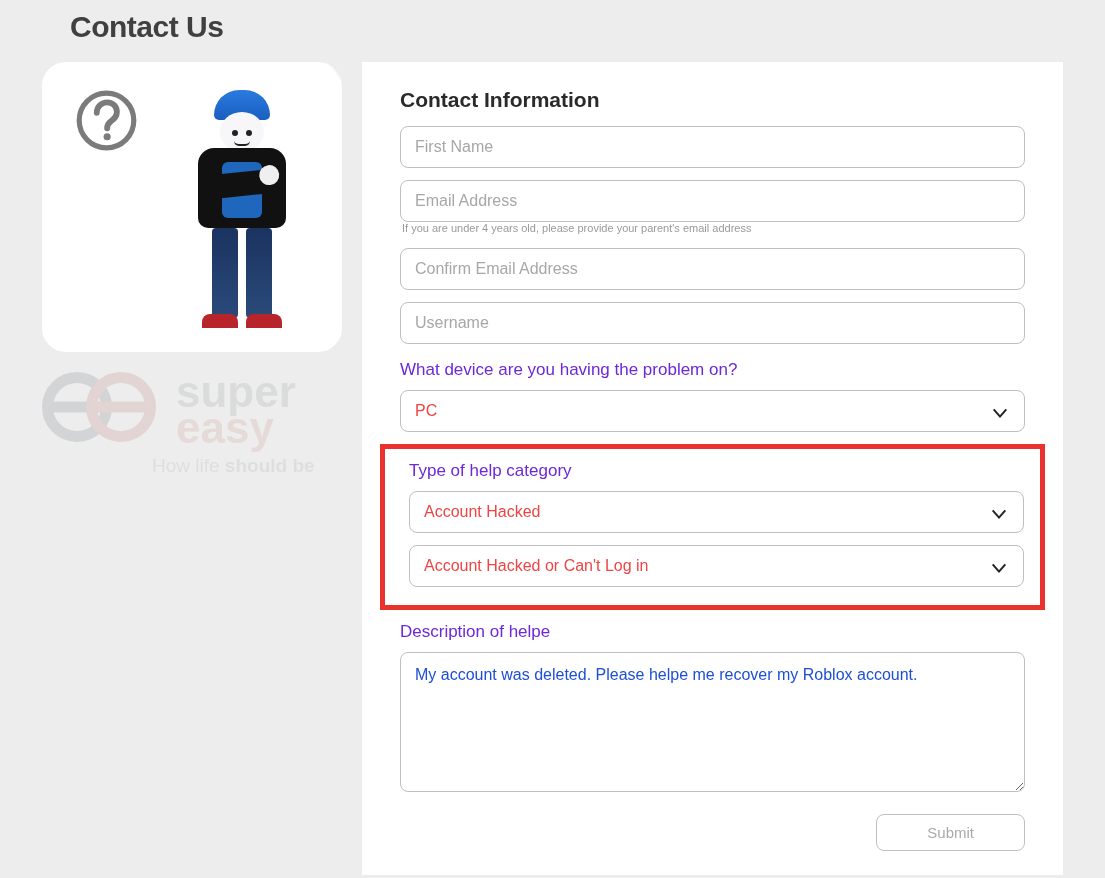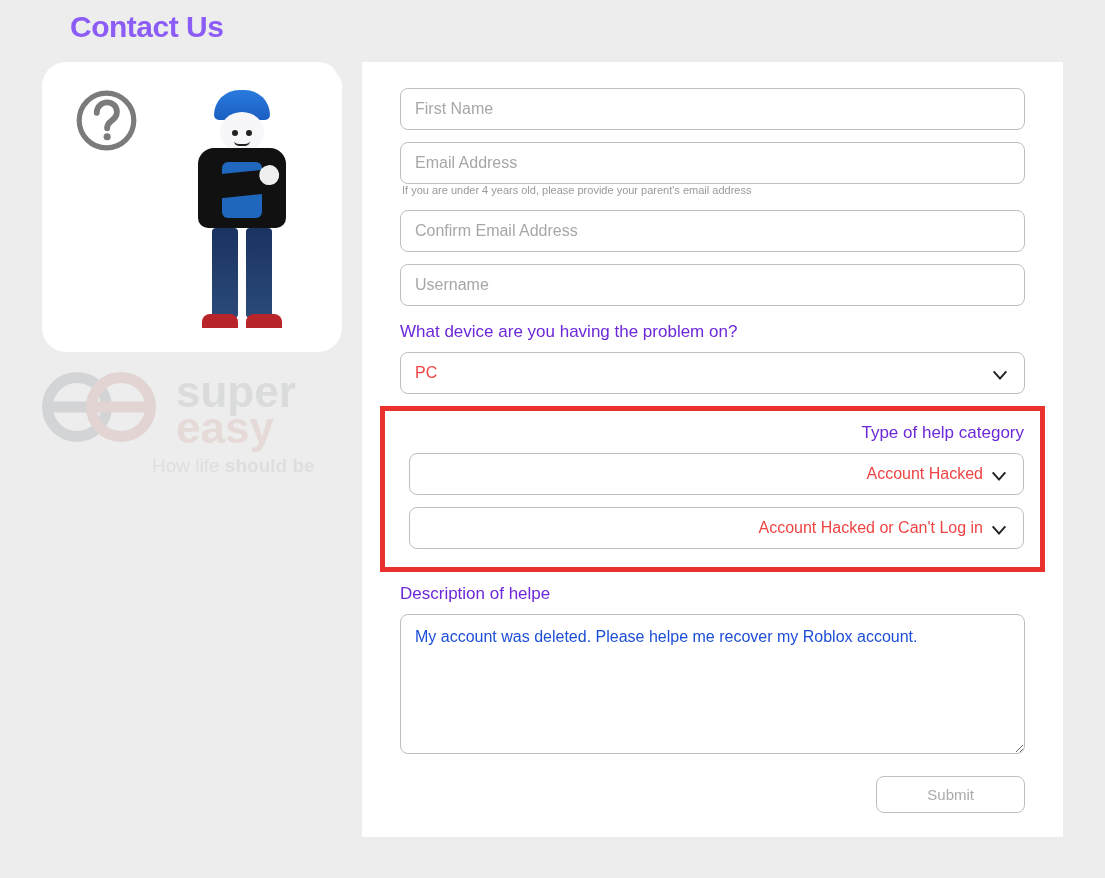--- a/index.html
+++ b/index.html
@@ -10,21 +10,21 @@
   height: 878px;
   overflow: hidden;
   color: #222;
 }
 .page {
   padding: 0 42px;
 }
 .page-title {
   font-size: 30px;
   font-weight: 800;
-  color: #8b5cf6;
+  color: #404040;
   margin: 10px 0 18px 28px;
   letter-spacing: -0.5px;
 }
 .columns {
   display: flex;
   align-items: flex-start;
 }
 .left-col {
   width: 310px;
   flex-shrink: 0;
@@ -223,21 +223,20 @@
 .select .chev {
   position: absolute;
   right: 16px;
   top: 14px;
   pointer-events: none;
 }
 .highlight-box {
   border: 5px solid #e9322b;
   margin: 8px -20px 12px -20px;
   padding: 12px 16px 6px 24px;
-  text-align: right;
 }
 .highlight-box .label { margin-top: 0; }
 textarea.field {
   min-height: 140px;
   resize: both;
   color: #1d4ed8;
   line-height: 1.4;
 }
 .submit-row {
   display: flex;
@@ -296,20 +295,21 @@
           <div class="l1">super</div>
           <div class="l2">easy</div>
         </div>
         <div class="wm-tag">
           <span>How life </span><b>should be</b>
         </div>
       </div>
     </div>
 
     <div class="right-col">
+      <h2 class="section-title">Contact Information</h2>
 
       <input class="field" placeholder="First Name" style="">
 
       <input class="field" style="margin-bottom: 6px;" placeholder="Email Address">
       <div class="helper">If you are under 4 years old, please provide your parent's email address</div>
 
       <input class="field" placeholder="Confirm Email Address" style="">
 
       <input class="field" placeholder="Username" style="">
 

